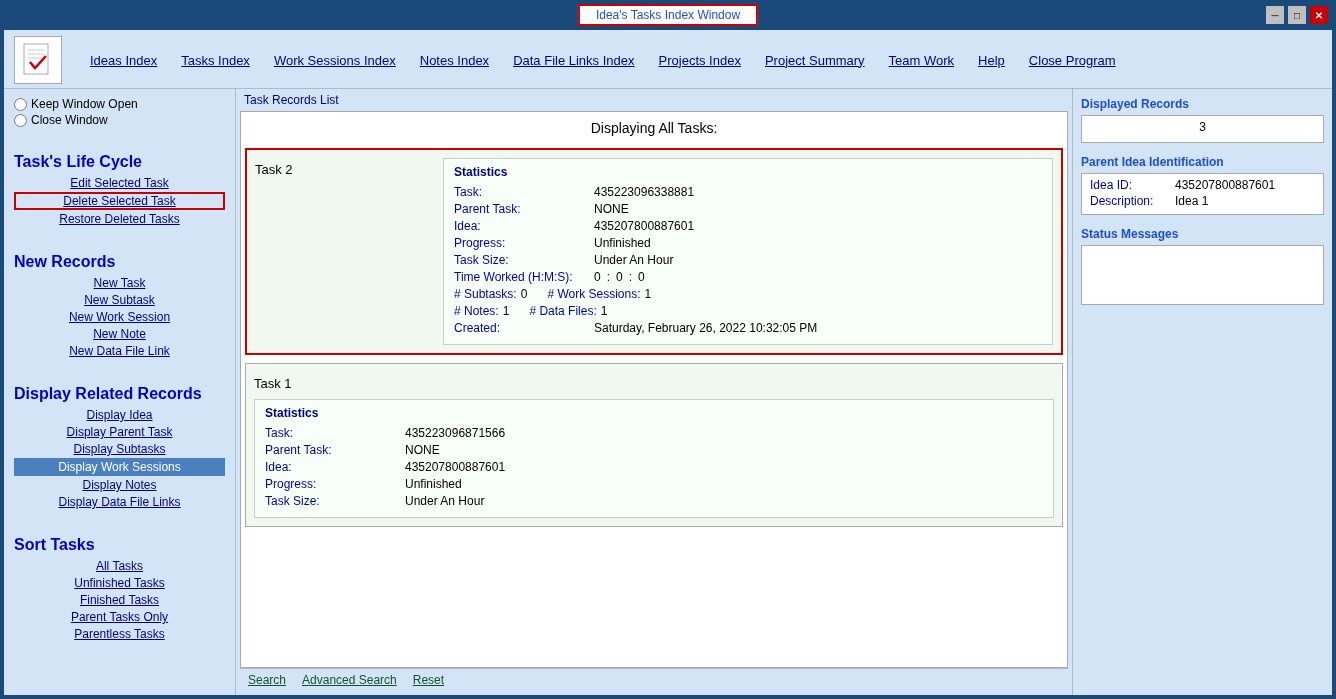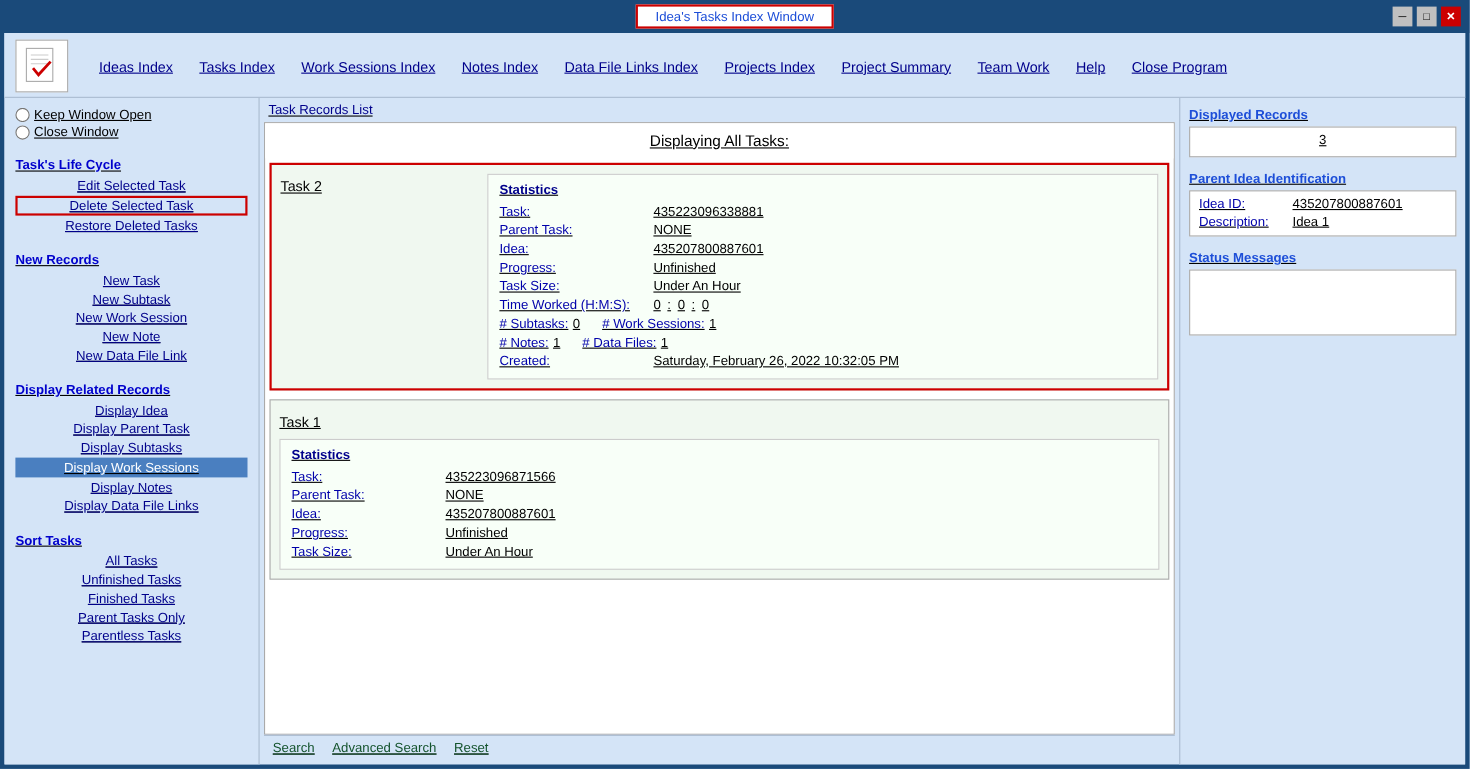--- a/index.html
+++ b/index.html
@@ -97,21 +97,20 @@
       padding: 4px 12px;
       font-size: 13px;
       white-space: nowrap;
     }
 
     
     .content-area {
       display: flex;
       flex: 1;
       overflow: hidden;
-      text-decoration: underline;
     }
 
     
     .sidebar {
       width: 232px;
       background: #d4e4f7;
       padding: 8px 10px;
       overflow-y: auto;
       flex-shrink: 0;
       border-right: 1px solid #aabbd0;
@@ -123,23 +122,23 @@
       display: flex;
       align-items: center;
       gap: 4px;
       margin-bottom: 2px;
       font-size: 12px;
       cursor: pointer;
     }
     .sidebar-section-title {
       color: #0000cc;
       font-weight: bold;
-      margin-top: 16px;
+      margin-top: 26px;
       margin-bottom: 4px;
-      font-size: 12px;
+      font-size: 16px;
     }
     .sidebar-link {
       color: #00008b;
       text-decoration: underline;
       cursor: pointer;
       display: block;
       padding: 1px 2px;
       margin-bottom: 1px;
       font-size: 12px;
       text-align: center;

